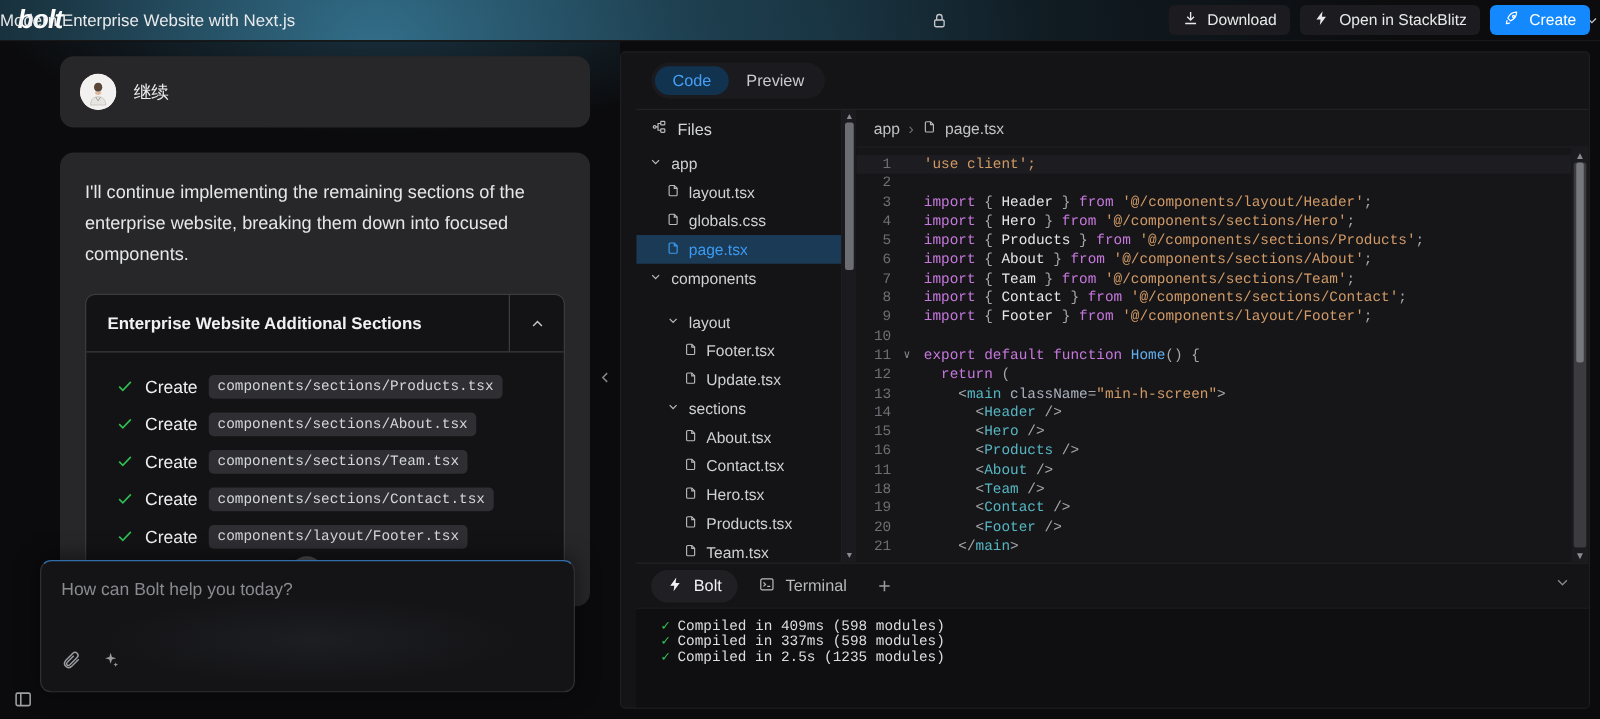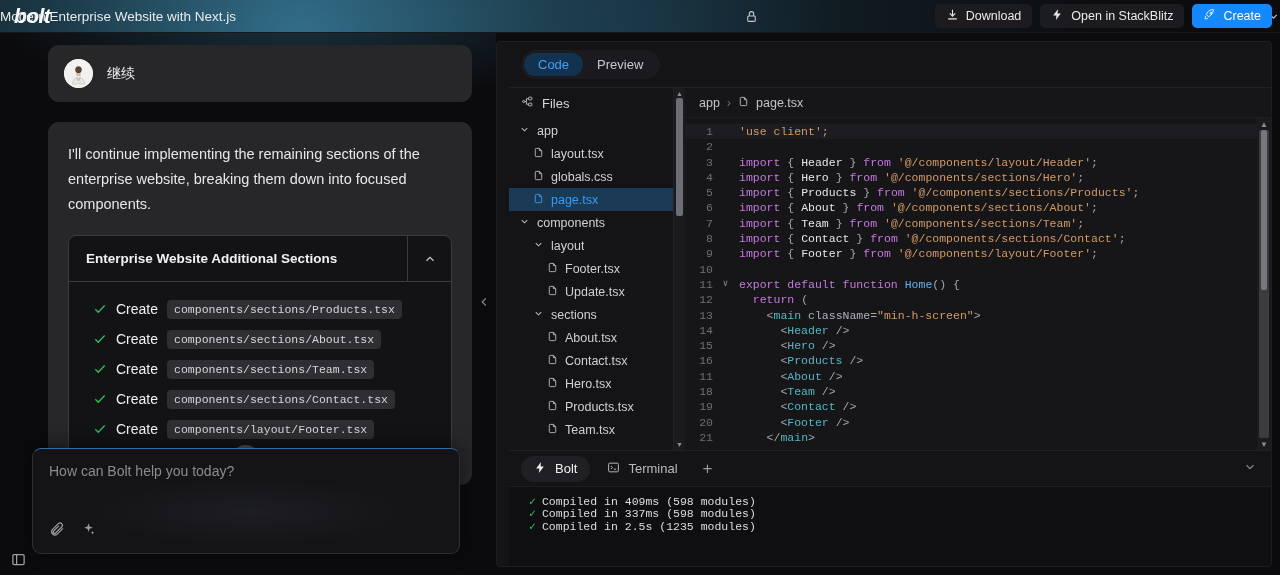--- a/index.html
+++ b/index.html
@@ -442,21 +442,21 @@
                     <path d="M14 3v5h5"></path>
                   </svg></span>
                 <span class="nm">page.tsx</span>
               </div>
               <div class="ft-row" style="padding-left: 10px;">
                 <span><svg width="11" height="11" viewBox="0 0 24 24" fill="none" stroke="#b9babe" stroke-width="2.2">
                     <path d="M6 9l6 6 6-6"></path>
                   </svg></span>
                 <span class="nm">components</span>
               </div>
-              <div class="ft-row" style="padding-left: 24px;">
+              <div class="ft-row" style="padding-left: 24px; margin-top: 12px;">
                 <span><svg width="11" height="11" viewBox="0 0 24 24" fill="none" stroke="#b9babe" stroke-width="2.2">
                     <path d="M6 9l6 6 6-6"></path>
                   </svg></span>
                 <span class="nm">layout</span>
               </div>
               <div class="ft-row" style="padding-left: 38px;">
                 <span><svg width="11" height="11" viewBox="0 0 24 24" fill="none" stroke="#b9babe" stroke-width="2">
                     <path d="M14 3H7a2 2 0 0 0-2 2v14a2 2 0 0 0 2 2h10a2 2 0 0 0 2-2V8z"></path>
                     <path d="M14 3v5h5"></path>
                   </svg></span>

